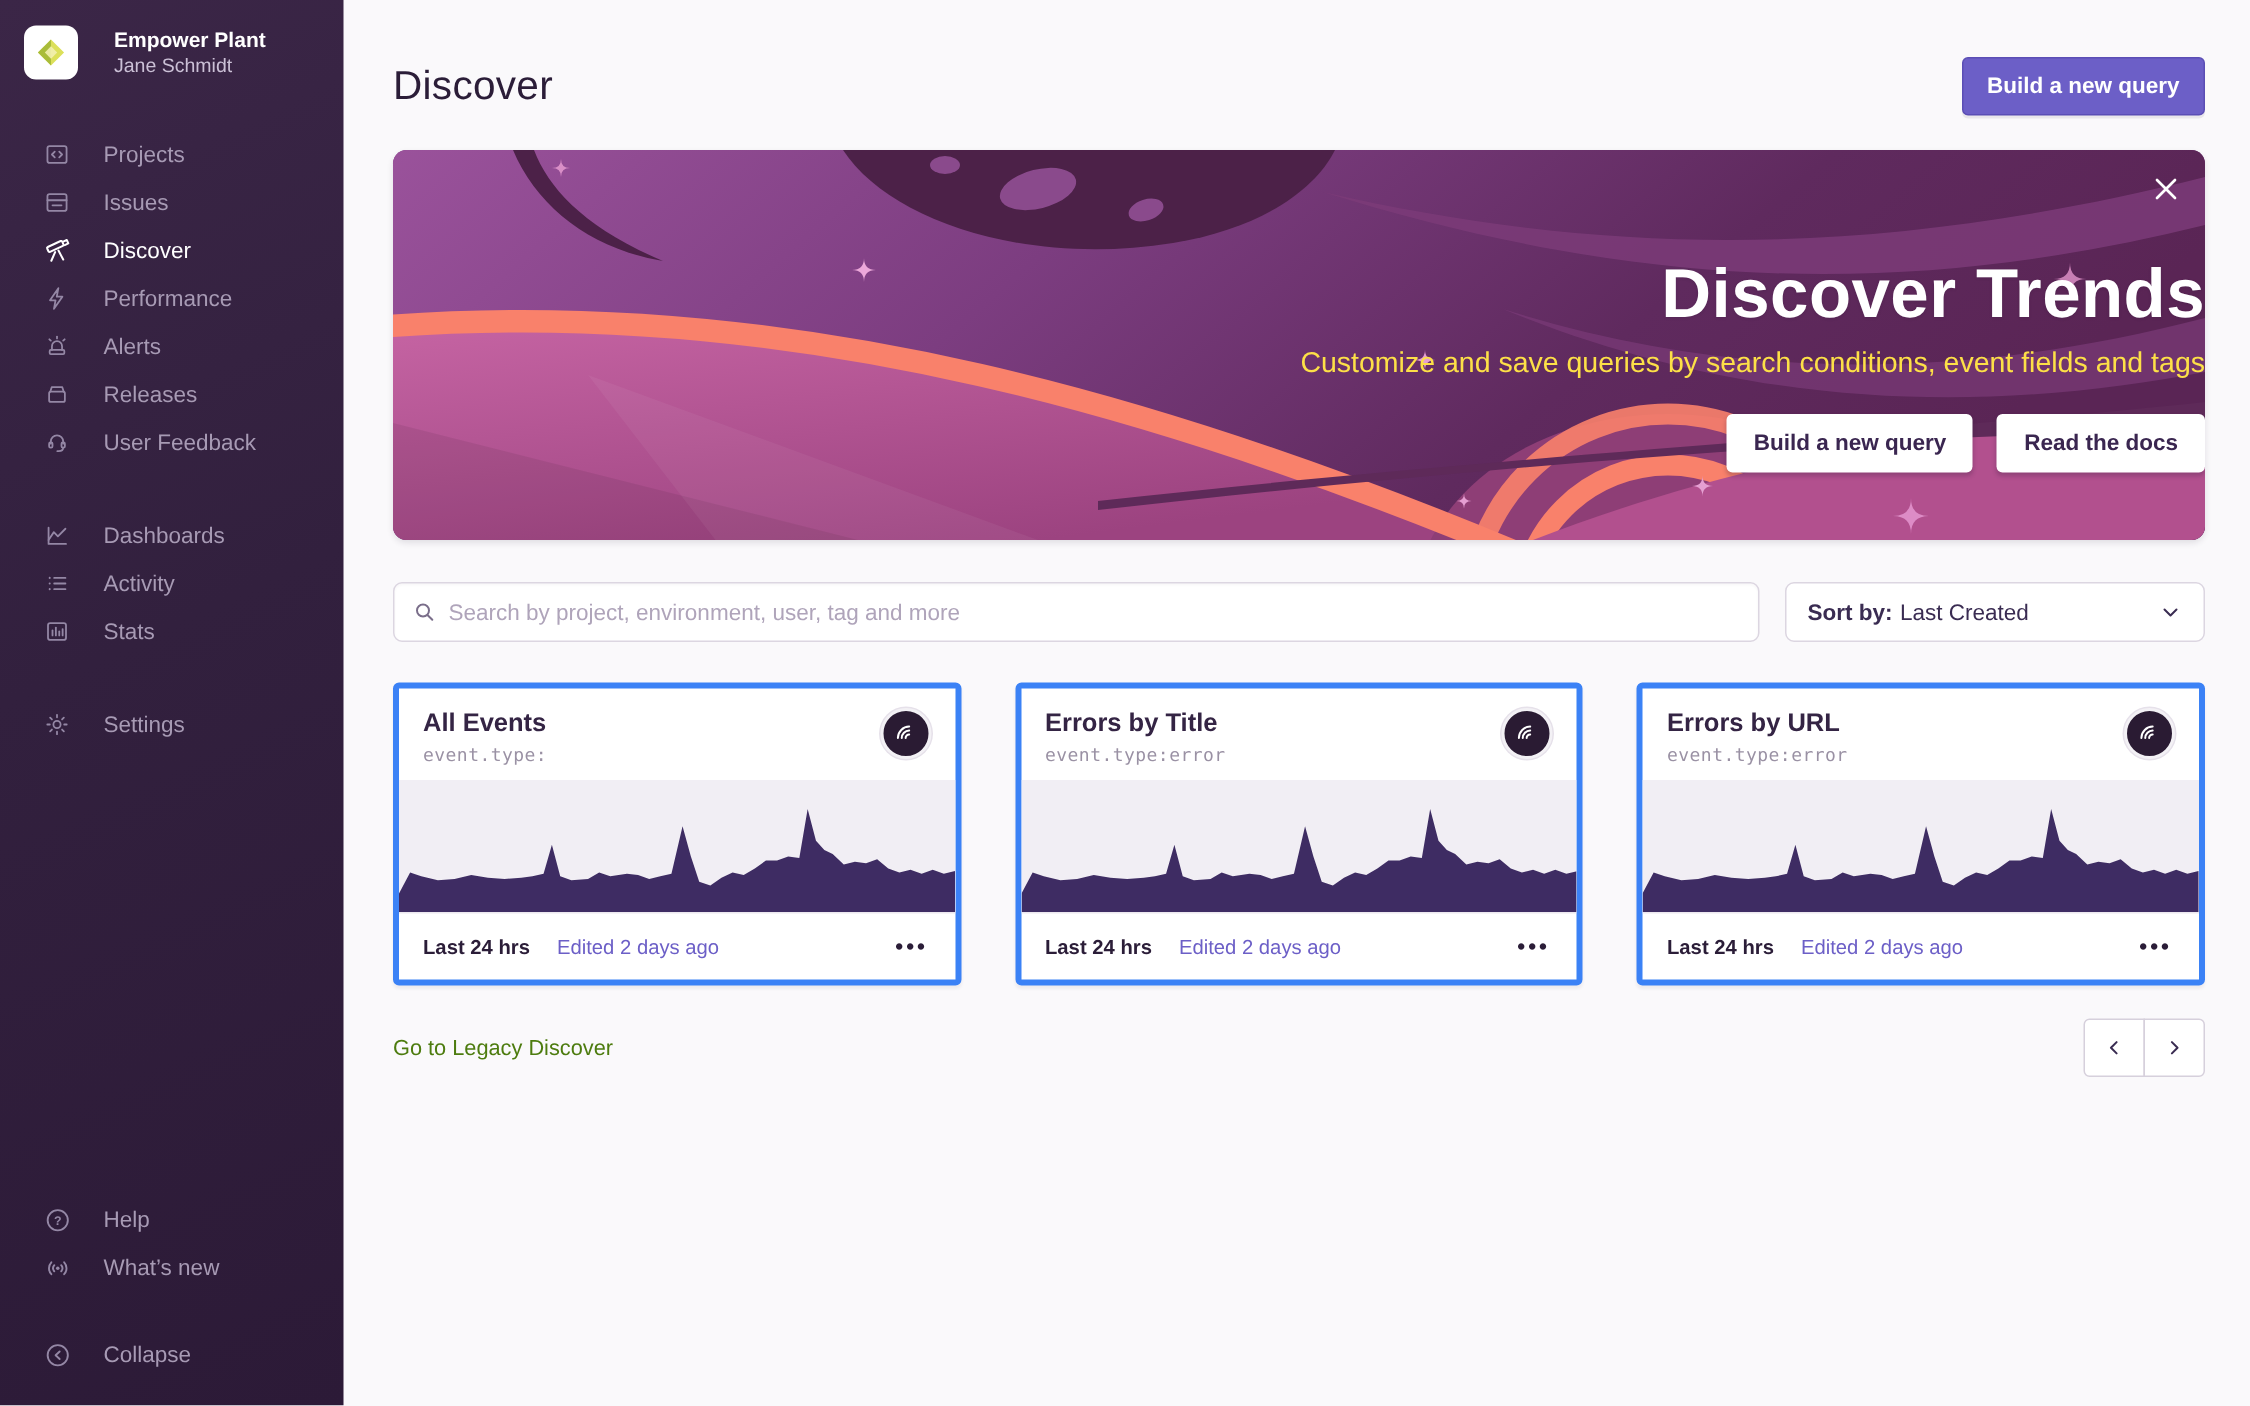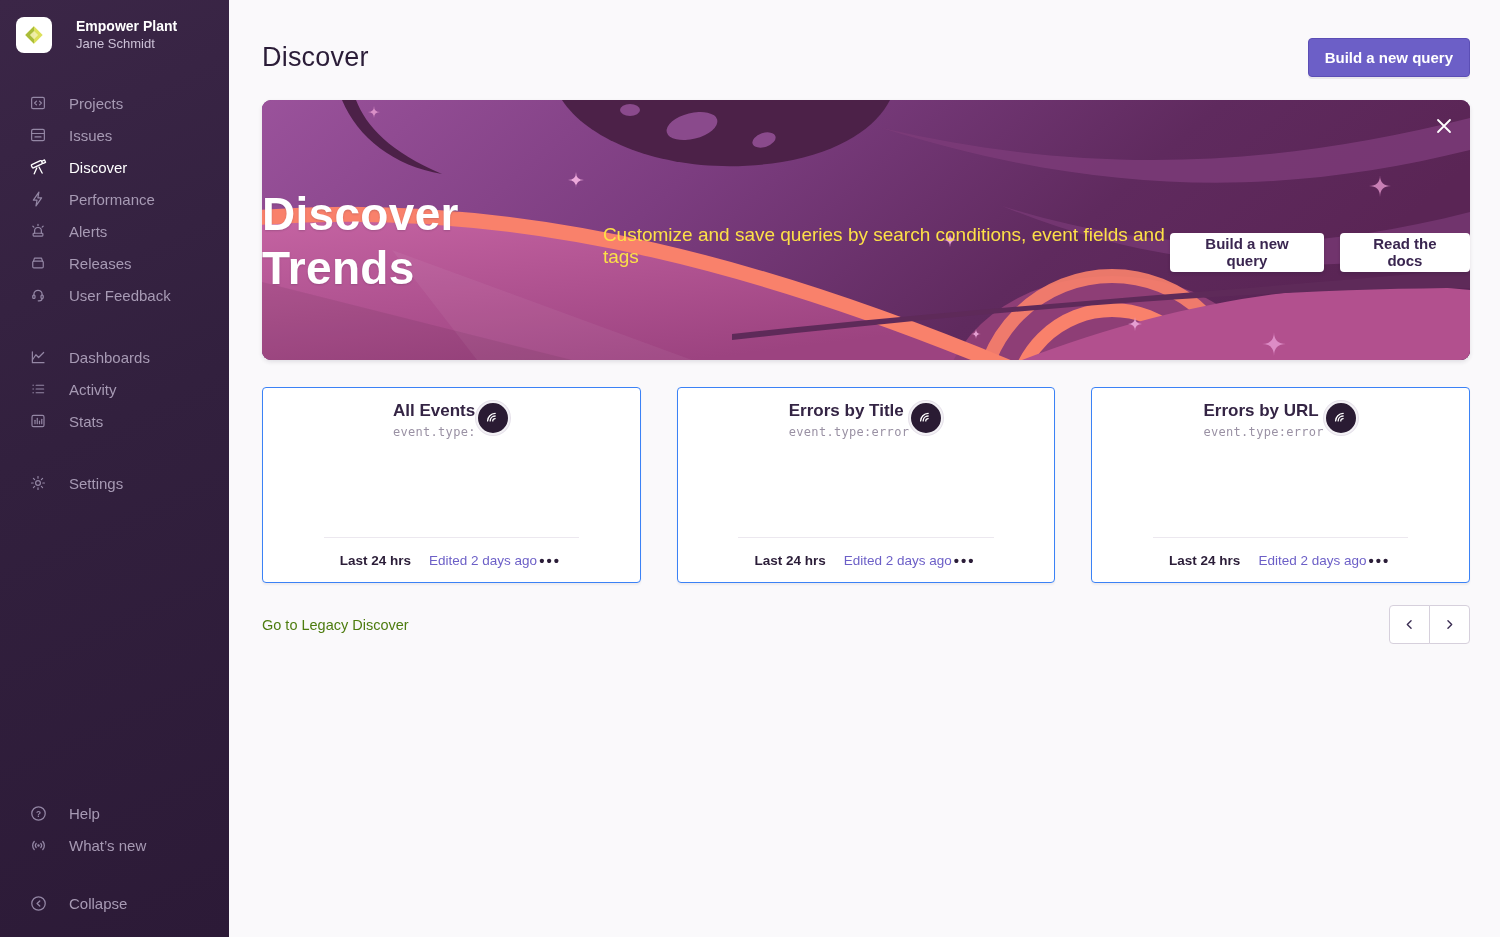--- a/index.html
+++ b/index.html
@@ -46,21 +46,21 @@
     font-family:"Liberation Sans",sans-serif;
     font-size:15px; font-weight:700; height:39px; padding:0 16px;
     border-radius:4px; cursor:pointer; box-shadow:0 2px 0 rgba(43,29,56,.08);
   }
 
   
   .banner { position:relative; margin-top:23px; height:260px; border-radius:9px;
     overflow:hidden; background:#7C3D80; box-shadow:0 2px 4px rgba(43,29,56,.12); }
   .banner-art { position:absolute; inset:0; width:100%; height:100%; }
   .banner-inner { position:relative; z-index:2; height:100%; display:flex;
-    flex-direction:row; align-items:center; justify-content:center; padding-top:22px; }
+    flex-direction:column; align-items:flex-end; justify-content:center; padding-top:22px; }
   .banner-title { color:#fff; font-size:46px; font-weight:700; letter-spacing:.3px;
     text-shadow:0 1px 2px rgba(43,29,56,.2); }
   .banner-subtitle { color:#fde047; font-size:19px; margin-top:10px; }
   .banner-buttons { display:flex; gap:16px; margin-top:22px; }
   .banner-btn { background:#fff; border:none; border-radius:4px; height:39px;
     padding:0 18px; font-family:"Liberation Sans",sans-serif; font-size:15px;
     font-weight:700; color:#3A2650; cursor:pointer; box-shadow:0 2px 3px rgba(43,29,56,.25); }
   .banner-close { position:absolute; z-index:3; top:13px; right:13px; width:26px;
     height:26px; display:flex; align-items:center; justify-content:center;
     cursor:pointer; color:#fff; }
@@ -75,22 +75,22 @@
   .search-box input::placeholder { color:#AFA4BA; }
   .sort-box { width:280px; height:40px; background:#fff; border:1px solid #DCD6E1;
     border-radius:6px; display:flex; align-items:center; padding:0 14px;
     cursor:pointer; font-size:15px; color:#3A2C52; }
   .sort-box .sort-prefix { font-weight:700; margin-right:5px; }
   .sort-box .sort-value { font-weight:400; }
   .sort-box .chev { margin-left:auto; display:flex; }
 
   
   .cards { display:grid; grid-template-columns:repeat(3,1fr); gap:36px; margin-top:27px; }
-  .card { background:#fff; border:1px solid #3b82f6; border-radius:4px; overflow:hidden;
-    box-shadow:0 2px 2px rgba(43,29,56,.06); display:flex; flex-direction:column;align-items:center; }
+  .card { background:#fff; border:4px solid #3b82f6; border-radius:4px; overflow:hidden;
+    box-shadow:0 2px 2px rgba(43,29,56,.06); display:flex; flex-direction:column; }
   .card-head { display:flex; align-items:flex-start; justify-content:space-between;
     padding:13px 16px 10px 16px; }
   .card-title { font-size:17px; font-weight:600; color:#342444; }
   .card-query { font-family:"DejaVu Sans Mono", monospace; font-size:12px;
     color:#9A91A4; margin-top:4px; letter-spacing:.3px; }
   .card-avatar { width:34px; height:34px; border-radius:50%; background:#2A1B33;
     border:2px solid #F3F1F5; box-shadow:0 0 0 1px #E6E1EA;
     display:flex; align-items:center; justify-content:center; flex-shrink:0; cursor:pointer; }
   .card-chart { height:88px; background:#F1EEF4; position:relative; }
   .card-chart svg { position:absolute; inset:0; width:100%; height:100%; }
@@ -354,20 +354,38 @@
     <div class="banner-inner">
       <div class="banner-title">Discover Trends</div>
       <div class="banner-subtitle">Customize and save queries by search conditions, event fields and tags</div>
       <div class="banner-buttons">
         <button class="banner-btn">Build a new query</button>
         <button class="banner-btn">Read the docs</button>
       </div>
     </div>
   </section>
 
+  <div class="filter-row">
+    <div class="search-box">
+      <svg width="16" height="16" viewBox="0 0 24 24" fill="none" stroke="#7A6E8A" stroke-width="2" stroke-linecap="round">
+          <circle cx="10.5" cy="10.5" r="6"></circle>
+          <path d="m15.2 15.2 4.6 4.6"></path>
+        </svg>
+      <input type="text" placeholder="Search by project, environment, user, tag and more" style="">
+    </div>
+    <div class="sort-box">
+      <span class="sort-prefix">Sort by:</span>
+      <span class="sort-value">Last Created</span>
+      <span class="chev">
+        <svg width="16" height="16" viewBox="0 0 24 24" fill="none" stroke="#3A2C52" stroke-width="2" stroke-linecap="round" stroke-linejoin="round">
+            <path d="m6 9.5 6 6 6-6"></path>
+          </svg>
+      </span>
+    </div>
+  </div>
 
   <div class="cards">
 
     <div class="card">
       <div class="card-head">
         <div>
           <div class="card-title">All Events</div>
           <div class="card-query">event.type:</div>
         </div>
         <div class="card-avatar">

